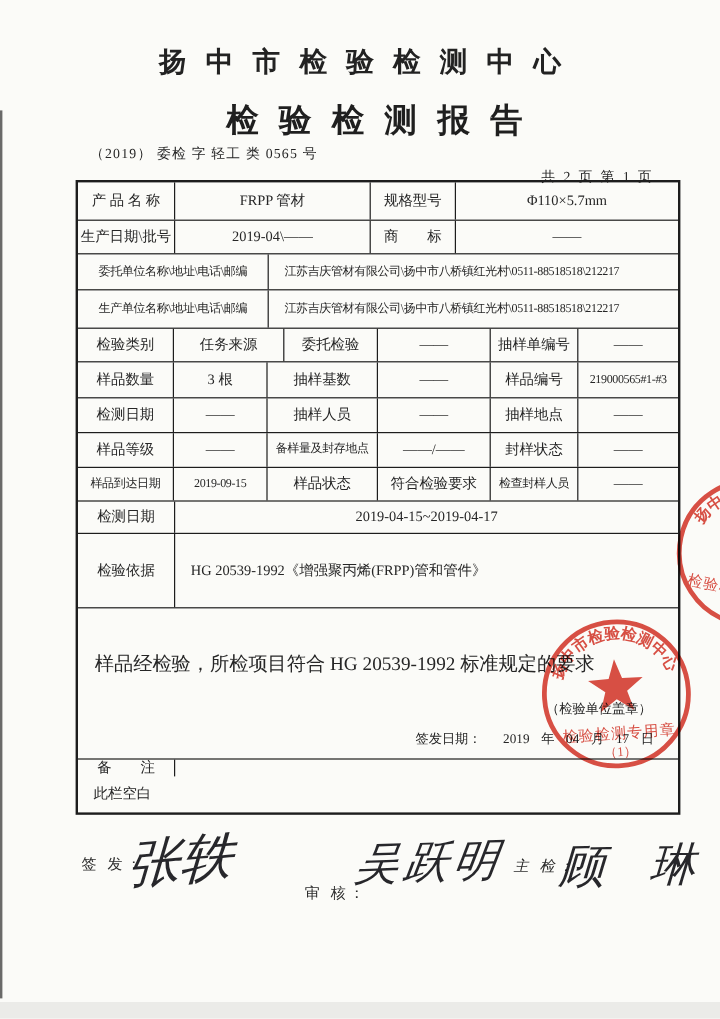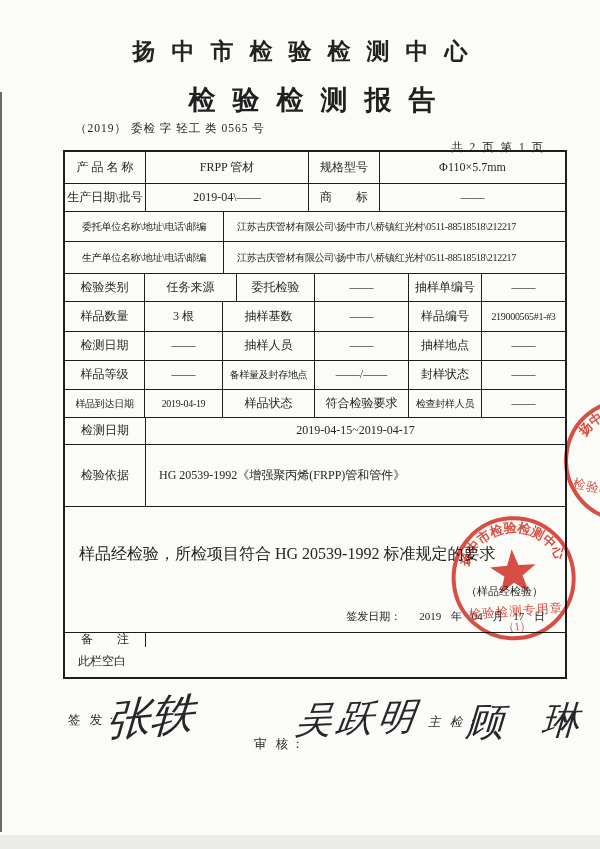--- a/index.html
+++ b/index.html
@@ -146,41 +146,41 @@
       <div class="td w80">样品等级</div>
       <div class="td w78">——</div>
       <div class="td w92 sm">备样量及封存地点</div>
       <div class="td w94">——/——</div>
       <div class="td w73">封样状态</div>
       <div class="td fx">——</div>
     </div>
 
     <div class="tr h28">
       <div class="td w80 sm">样品到达日期</div>
-      <div class="td w78 sm">2019-04-19</div>
+      <div class="td w78 sm">2019-09-15</div>
       <div class="td w92">样品状态</div>
       <div class="td w94">符合检验要求</div>
       <div class="td w73 sm">检查封样人员</div>
       <div class="td fx">——</div>
     </div>
 
     <div class="tr h27">
       <div class="td w81">检测日期</div>
       <div class="td fx">2019-04-15~2019-04-17</div>
     </div>
 
     <div class="tr h62">
       <div class="td w81">检验依据</div>
       <div class="td fx lft">HG 20539-1992《增强聚丙烯(FRPP)管和管件》</div>
     </div>
 
     <div class="tr h126">
       <div class="td fx concl-cell">
         <div class="concl-text">样品经检验，所检项目符合 HG 20539-1992 标准规定的要求</div>
-        <div class="seal-note">（样品经检验）</div>
+        <div class="seal-note">（检验单位盖章）</div>
         <div class="issue-line">
           <span class="lbl">签发日期：</span><span class="dt">2019 年 04 月 17 日</span>
         </div>
       </div>
     </div>
 
     <div class="tr h44">
       <div class="td w81">备　　注</div>
       <div class="td fx lft">此栏空白</div>
     </div>

